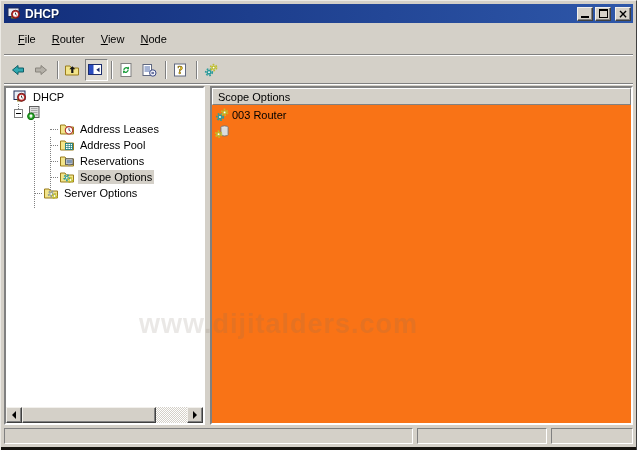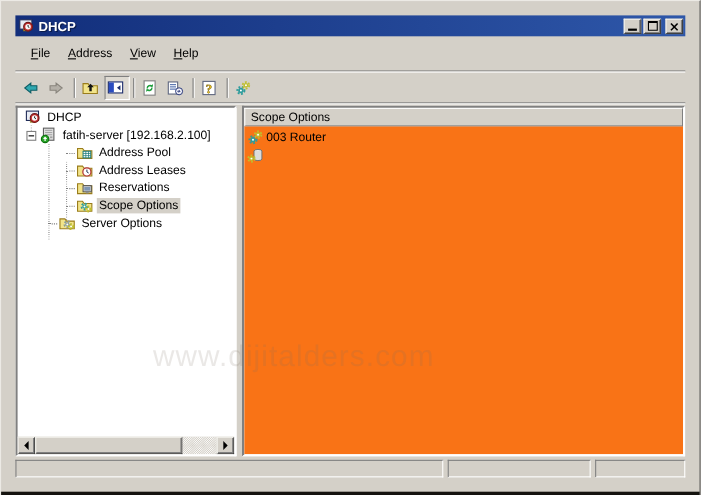--- a/index.html
+++ b/index.html
@@ -3,21 +3,21 @@
 <meta charset="utf-8">
 <style>
   * { margin:0; padding:0; box-sizing:border-box; }
   html,body { width:637px; height:450px; overflow:hidden; }
   body { font-family:"Liberation Sans", sans-serif; font-size:11px; color:#000; background:#D4D0C8; }
 
   .window {
     position:relative; width:637px; height:450px; background:#D4D0C8;
     border-top:1px solid #ECEAE5; border-left:1px solid #ECEAE5;
     border-right:1px solid #404040;
-    padding:13px; display:flex; flex-direction:column;
+    padding:3px; display:flex; flex-direction:column;
   }
   .window::after { content:""; position:absolute; left:0; right:0; bottom:0; height:3px; background:#15130F; }
 
   
   .titlebar { height:19px; flex:none; background:linear-gradient(90deg,#122E7B 0%, #2E57A9 100%);
     display:flex; align-items:center; padding:0 2px; margin-bottom:1px; }
   .titlebar .app-icon { width:16px; height:16px; margin-right:3px; flex:none; }
   .title-text { color:#fff; font-weight:bold; font-size:12px; flex:1;
     text-shadow:1px 1px 0 rgba(0,0,0,.4); white-space:nowrap; }
   .win-controls { display:flex; align-items:center; }
@@ -94,21 +94,21 @@
 
   
   .statusbar { height:22px; flex:none; display:flex; align-items:flex-start; padding-top:3px; }
   .sb-panel { height:16px; border:1px solid; border-color:#808080 #FFFFFF #FFFFFF #808080; }
   .sb-panel.p1 { flex:1; margin-right:4px; }
   .sb-panel.p2 { width:130px; margin-right:4px; }
   .sb-panel.p3 { width:82px; }
 
   
   .watermark { position:absolute; left:138px; top:308px; z-index:9; pointer-events:none;
-    font-size:27px; font-weight:normal; letter-spacing:1px; color:rgba(125,115,98,0.16); white-space:nowrap; }
+    font-size:27px; font-weight:bold; letter-spacing:1px; color:rgba(125,115,98,0.16); white-space:nowrap; }
 </style>
 </head>
 <body>
 
 <div class="window">
 
   <div class="titlebar">
     <span class="app-icon ticon16" id="title-icon">
         <svg width="16" height="16" viewBox="0 0 16 16">
           <rect x="2" y="2" width="11" height="8.5" fill="#E8ECF4" stroke="#202C58"></rect>
@@ -127,23 +127,23 @@
           <div class="maximize-icon"></div>
         </div>
         <div class="win-btn close">
           <span class="x-glyph">×</span>
         </div>
       </span>
   </div>
 
   <div class="menubar" id="menubar">
       <div class="menu-item">File</div>
-      <div class="menu-item">Address</div>
+      <div class="menu-item">Router</div>
       <div class="menu-item">View</div>
-      <div class="menu-item">Help</div>
+      <div class="menu-item">Node</div>
     </div>
 
   <div class="bar-sep"></div>
 
   <div class="toolbar" id="toolbar">
       <div class="tb-btn">
         <span class="ticon16">
           <svg width="16" height="16" viewBox="0 0 16 16">
             <path d="M2.5 8 L8 3.5 V6 h5.5 v4 H8 v2.5 z" fill="#2FA8B0" stroke="#0E5E66"></path>
           </svg>
@@ -248,45 +248,44 @@
             </span>
             <span class="ticon16">
               <svg width="16" height="16" viewBox="0 0 16 16">
                 <rect x="3.5" y="1.5" width="9.5" height="11" fill="#E0E0E0" stroke="#606060"></rect>
                 <path d="M5 3.5 h6.5 M5 5.5 h6.5 M5 7.5 h6.5" stroke="#9A9A9A" stroke-width="0.8"></path>
                 <rect x="9.5" y="9" width="2.2" height="1.6" fill="#A0A0A0"></rect>
                 <circle cx="5" cy="11.3" r="3.4" fill="#28A428" stroke="#0C700C"></circle>
                 <path d="M5 13.1 V10.1 M3.6 11.3 L5 9.9 l1.4 1.4" stroke="#fff" stroke-width="1.1" fill="none"></path>
               </svg>
             </span>
-            <span class="tlabel">fatih-server [192.168.2.100]</span>
+          </div>
+          <div class="tree-row">
+            <span class="spacer" style="width: 44px;"></span>
+            <span class="stub"></span>
+            <span class="ticon16">
+              <svg width="16" height="16" viewBox="0 0 16 16">
+                <path d="M1.5 13 V4 h4.5 l1.5 2 h7 v7 z" fill="#F2E48A" stroke="#9A7D1C"></path>
+                <circle cx="10" cy="9.3" r="3.7" fill="#fff" stroke="#B03030" stroke-width="1.1"></circle>
+                <path d="M10 7.2 V9.3 L11.6 10.3" stroke="#203050" stroke-width="0.9" fill="none"></path>
+              </svg>
+            </span>
+            <span class="tlabel">Address Leases</span>
           </div>
           <div class="tree-row">
             <span class="spacer" style="width: 44px;"></span>
             <span class="stub"></span>
             <span class="ticon16">
               <svg width="16" height="16" viewBox="0 0 16 16">
                 <path d="M1.5 13 V4 h4.5 l1.5 2 h7 v7 z" fill="#F2E48A" stroke="#9A7D1C"></path>
                 <rect x="6.5" y="6.5" width="7" height="6" fill="#fff" stroke="#1C7C7C" stroke-width="0.9"></rect>
                 <path d="M6.5 8.5 h7 M6.5 10.5 h7 M9 6.5 v6 M11.5 6.5 v6" stroke="#1C7C7C" stroke-width="0.7"></path>
               </svg>
             </span>
             <span class="tlabel">Address Pool</span>
-          </div>
-          <div class="tree-row">
-            <span class="spacer" style="width: 44px;"></span>
-            <span class="stub"></span>
-            <span class="ticon16">
-              <svg width="16" height="16" viewBox="0 0 16 16">
-                <path d="M1.5 13 V4 h4.5 l1.5 2 h7 v7 z" fill="#F2E48A" stroke="#9A7D1C"></path>
-                <circle cx="10" cy="9.3" r="3.7" fill="#fff" stroke="#B03030" stroke-width="1.1"></circle>
-                <path d="M10 7.2 V9.3 L11.6 10.3" stroke="#203050" stroke-width="0.9" fill="none"></path>
-              </svg>
-            </span>
-            <span class="tlabel">Address Leases</span>
           </div>
           <div class="tree-row">
             <span class="spacer" style="width: 44px;"></span>
             <span class="stub"></span>
             <span class="ticon16">
               <svg width="16" height="16" viewBox="0 0 16 16">
                 <path d="M1.5 13 V4 h4.5 l1.5 2 h7 v7 z" fill="#F2E48A" stroke="#9A7D1C"></path>
                 <rect x="6.5" y="5.8" width="7.5" height="5.6" fill="#D8D8D8" stroke="#505050" stroke-width="0.9"></rect>
                 <rect x="7.6" y="6.9" width="5.3" height="3.4" fill="#7E96B4"></rect>
                 <rect x="9" y="11.4" width="2.6" height="1.4" fill="#909090"></rect>

